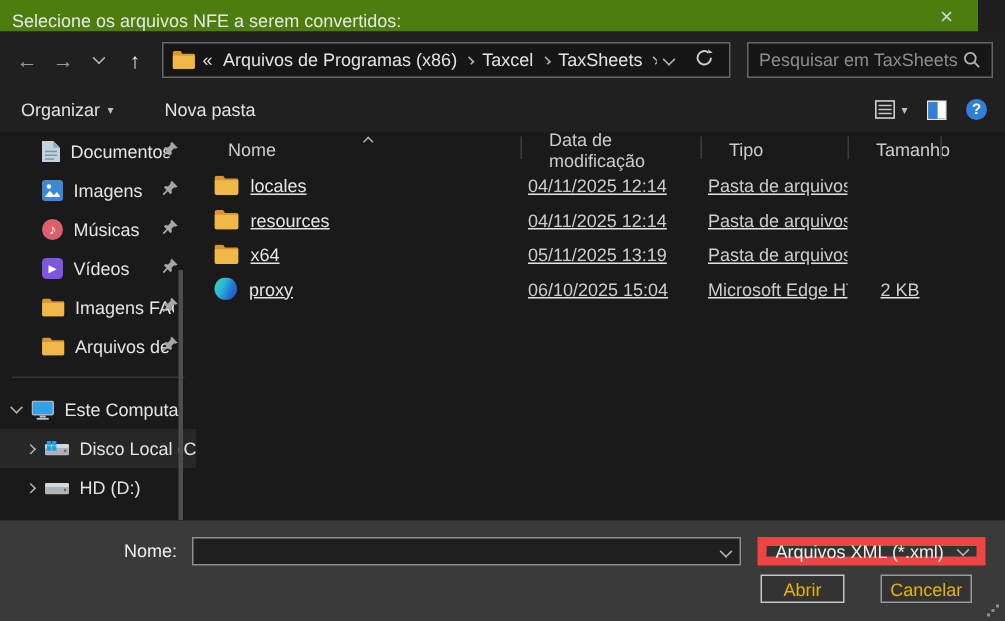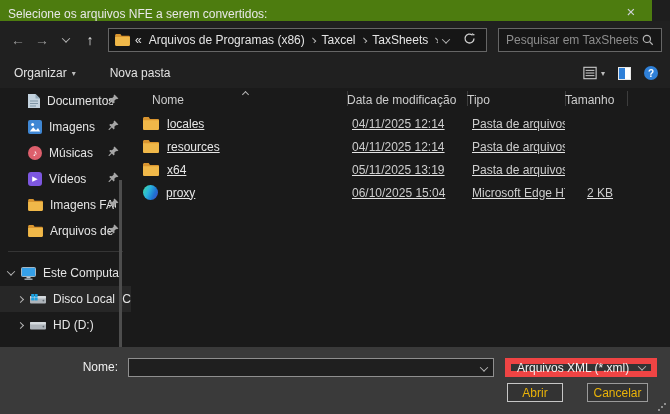--- a/index.html
+++ b/index.html
@@ -62,21 +62,21 @@
   .side-divider { height:1px; background:#353535; margin:7px 8px 6px 8px; }
   .tree-item { height:26px; display:flex; align-items:center; gap:7px; padding-left:8px; overflow:hidden; }
   .tree-item .lbl { white-space:nowrap; overflow:hidden; max-width:78px; }
   .tree-item.drive { padding-left:18px; }
   .tree-item.selected { background:#272727; }
   .side-scrollthumb { position:absolute; right:9px; top:92px; width:3px; height:167px; background:#4d4d4d; }
 
   
   .filelist { position:relative; flex:1; height:100%; }
   .lheader { position:relative; display:flex; height:20px; align-items:flex-end; color:#cccccc; }
-  .hc { position:relative; height:16px; display:flex; align-items:center; padding-left:0; }
+  .hc { position:relative; height:16px; display:flex; align-items:center; padding-left:19px; }
   .hc.c-name  { width:216px; padding-left:21px; }
   .hc.c-date  { width:120px; }
   .hc.c-type  { width:98px; }
   .hc.c-size  { width:62px; }
   .hsep { position:absolute; top:3px; width:1px; height:15px; background:#3d3d3d; }
   .sortcaret { position:absolute; left:112px; top:0px; }
   .rows { position:absolute; top:24px; left:0; right:0;text-decoration:underline; }
   .frow { display:flex; align-items:center; height:23px; }
   .fc { overflow:hidden; white-space:nowrap; }
   .fc.c-name { width:216px; display:flex; align-items:center; gap:8px; padding-left:12px; color:#e6e6e6; }

